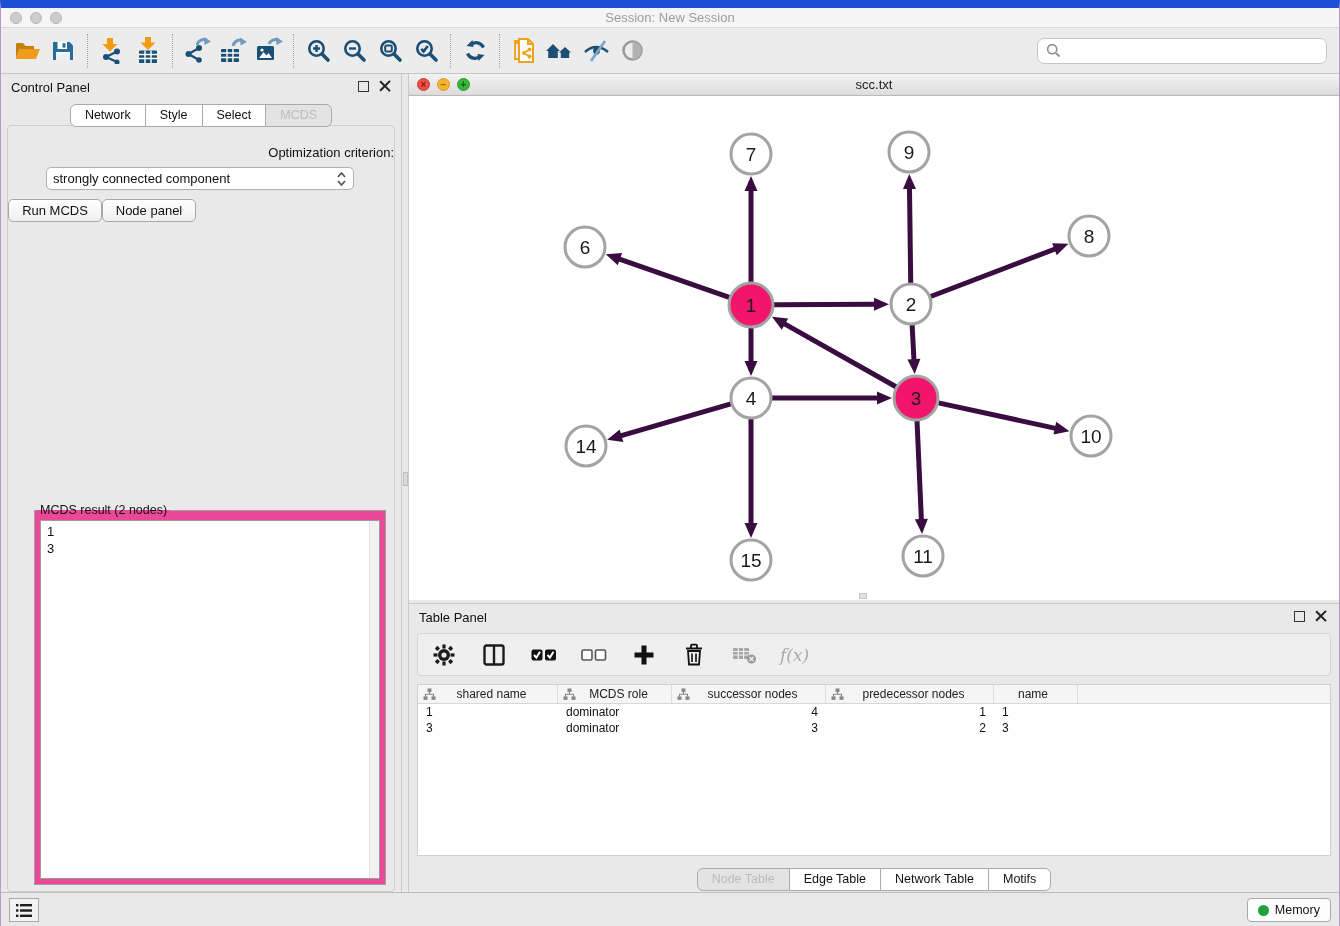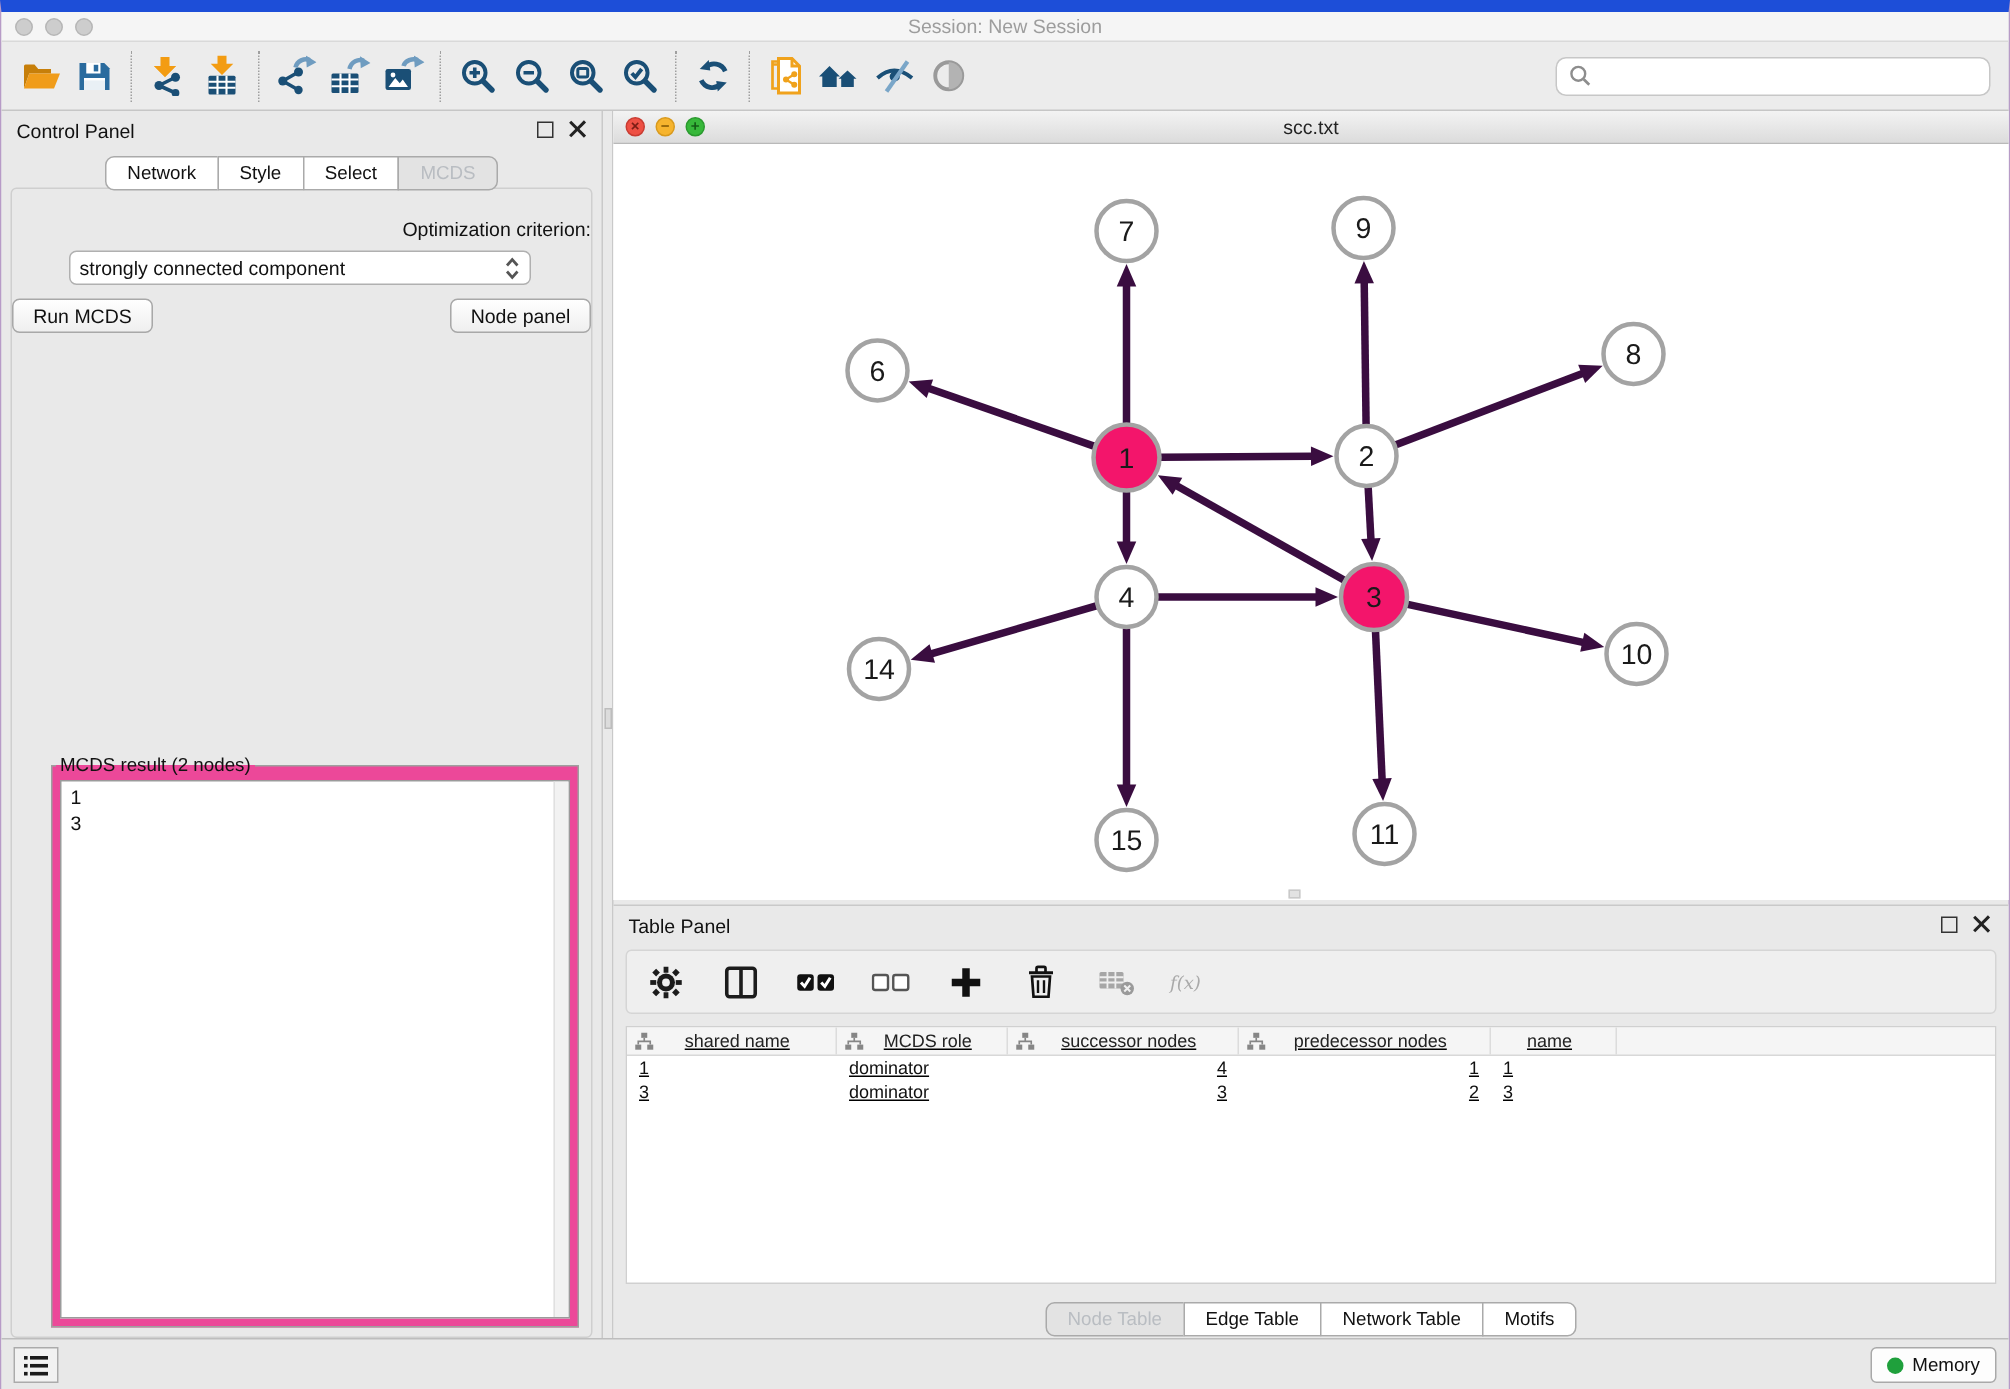--- a/index.html
+++ b/index.html
@@ -44,21 +44,21 @@
   .seg .segbtn { border:1px solid #aaaaaa; background:#fff; font-size:12.5px; font-family:"Liberation Sans",sans-serif; padding:3px 14px 4px; margin-left:-1px; color:#111; cursor:default; }
   .seg .segbtn:first-child { border-radius:6px 0 0 6px; margin-left:0; }
   .seg .segbtn:last-child { border-radius:0 6px 6px 0; }
   .seg .segbtn.active { background:#e3e3e3; color:#b9bdc2; }
   .cp-tabs { display:flex; justify-content:center; margin-top:4px; }
 
   .cp-body { position:absolute; left:6px; right:6px; top:51px; bottom:8px; border:1px solid #cfcfcf; border-radius:4px; background:#e9e9e9; }
   .opt-label { text-align:right; margin-top:19px; font-size:13px; color:#111; }
   .dropdown { position:absolute; left:38px; right:40px; top:41px; height:23px; background:#fff; border:1px solid #b0b0b0; border-radius:5px; display:flex; align-items:center; padding:0 6px; font-size:13px; color:#111; }
   .dropdown .ddtext { flex:1; }
-  .btnrow { position:absolute; left:0; right:0; top:73px; display:flex; justify-content:space-between; gap:14px; }
+  .btnrow { position:absolute; left:0; right:0; top:73px; display:flex; justify-content:flex-start; }
   .pushbtn { min-width:94px; height:23px; border:1px solid #a8a8a8; border-radius:5px; background:linear-gradient(#ffffff,#efefef); font-size:13px; font-family:"Liberation Sans",sans-serif; color:#111; padding:0 12px; cursor:default; }
 
   .result-box { position:absolute; left:6px; right:8px; top:377px; bottom:6px; border:1px solid #9f9f9f; background:#ec4899;margin-left:20px; }
   .result-box legend { font-size:12.5px; color:#111; padding:0 3px; margin-left:2px; }
   .result-inner { position:absolute; left:5px; right:5px; top:3px; bottom:5px; background:#fff; border:1px solid #9b9b9b; overflow:hidden; }
   .result-inner .lines { padding:2px 6px; font-size:13px; line-height:17px; color:#111; }
   .result-scroll { position:absolute; right:0; top:0; bottom:0; width:10px; background:#f2f2f2; border-left:1px solid #e0e0e0; }
 
   
   .v-splitter { position:absolute; left:400px; top:0; width:8px; height:826px; background:#e9e9e9; border-left:1px solid #c9c9c9; border-right:1px solid #c9c9c9; }
@@ -73,22 +73,22 @@
   .nlight.yellow { background:#f6b42e; border:1px solid #d99a1d; color:#8a5d07; }
   .nlight.green { background:#37b83a; border:1px solid #2a9a2e; color:#145c17; }
   .net-titlebar .ntitle { position:absolute; left:0; right:0; top:3px; text-align:center; font-size:13px; color:#222; }
   .net-canvas { position:absolute; left:0; right:0; top:22px; bottom:0; background:#fff; }
   .net-grip { position:absolute; left:450px; bottom:1px; width:8px; height:6px; background:#e2e2e2; border:1px solid #c9c9c9; }
 
   
   .table-panel { position:absolute; left:408px; right:0; top:529px; height:297px; background:#e9e9e9; border-top:1px solid #c9c9c9; }
   .tp-toolbar { position:absolute; left:8px; right:8px; top:29px; height:43px; background:#efefef; border:1px solid #d5d5d5; border-radius:4px; display:flex; align-items:center; padding-left:12px; gap:22px; }
   .tp-toolbar .tbtn { width:28px; height:28px; }
-  .fx { font-family:"DejaVu Serif", serif; font-style:italic; font-size:12px; color:#a9a9a9; }
-  .tp-table { position:absolute; left:8px; right:8px; top:80px; height:172px; background:#fff; border:1px solid #d0d0d0;text-decoration:underline; }
+  .fx { font-family:"DejaVu Serif", serif; font-style:italic; font-size:17px; color:#a9a9a9; }
+  .tp-table { position:absolute; left:8px; right:8px; top:80px; height:172px; background:#fff; border:1px solid #d0d0d0; }
   .tp-header { display:flex; height:19px; background:#f5f5f5; border-bottom:1px solid #d8d8d8; }
   .th { display:flex; align-items:center; border-right:1px solid #dcdcdc; font-size:12px; color:#222; padding-left:5px; position:relative; }
   .th .thlabel { flex:1; text-align:center; padding-right:10px; }
   .tp-rows .tr { display:flex; height:16px; font-size:12px; color:#111; }
   .td { padding:1px 8px 0 8px; overflow:hidden; white-space:nowrap; }
   .td.num { text-align:right; }
   .tp-tabs { position:absolute; left:0; right:0; top:264px; display:flex; justify-content:center; }
 
   
   .statusbar { position:absolute; left:0; right:0; bottom:0; height:34px; background:#e8e8e8; border-top:1px solid #bdbdbd; }

